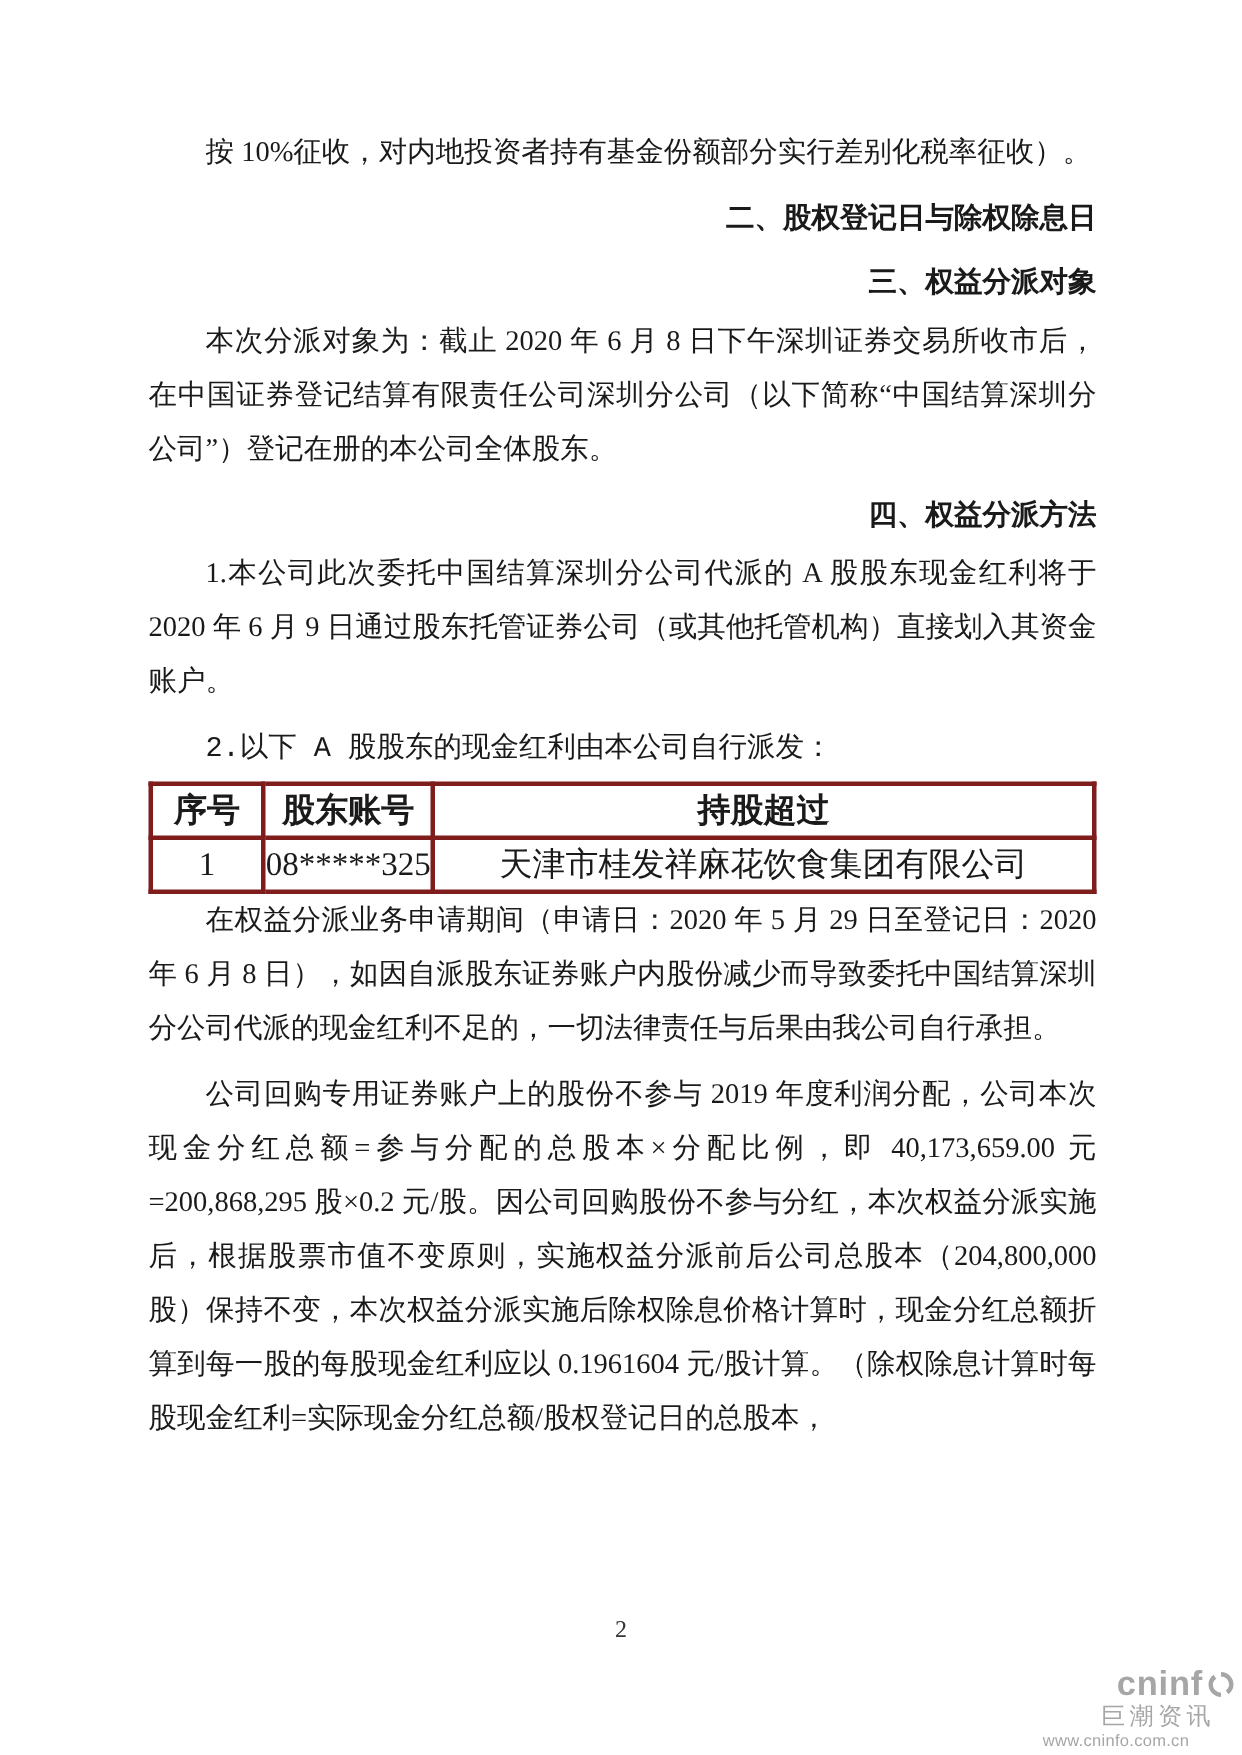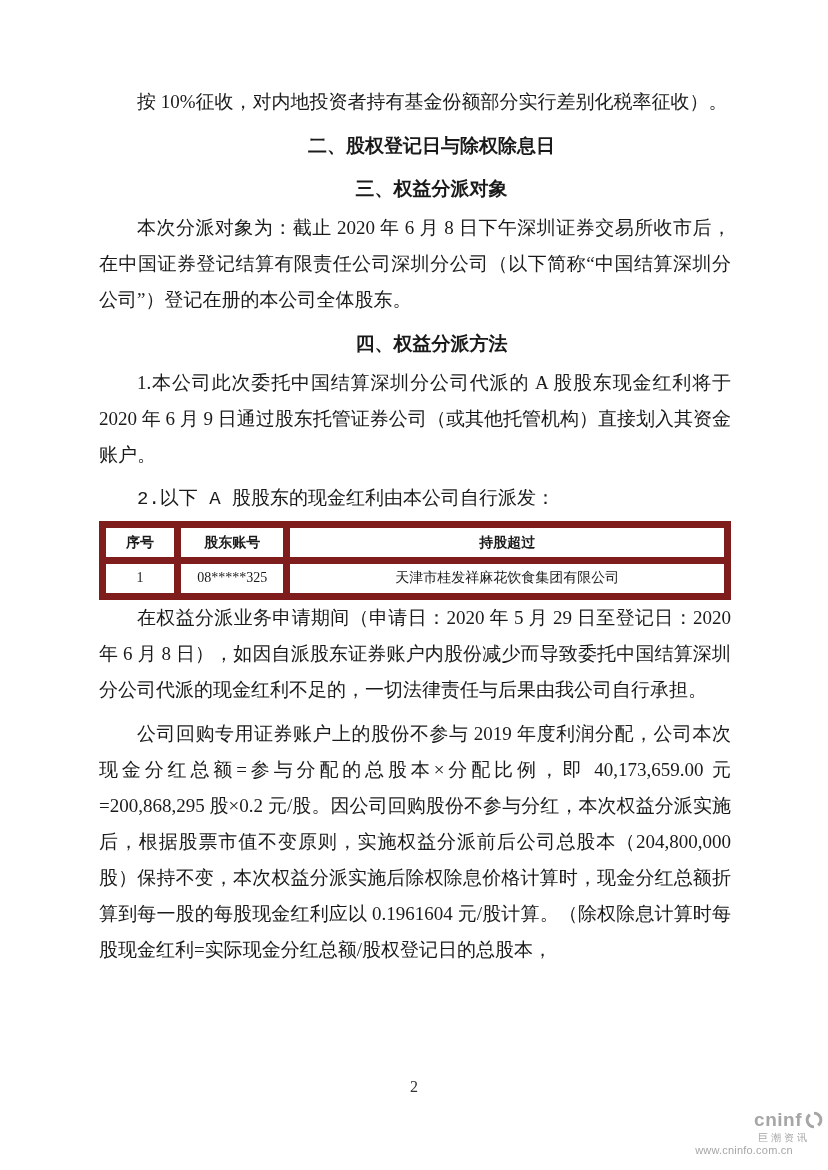--- a/index.html
+++ b/index.html
@@ -28,39 +28,39 @@
     margin-bottom: 8px;
   }
   .para.no-gap { margin-bottom: 2px; font-family: Liberation Mono, monospace; }
   .heading {
     font-family: "Liberation Sans", "DejaVu Sans", sans-serif;
     font-weight: bold;
     font-size: 19px;
     line-height: 36px;
     padding-left: 33px;
     margin: 7px 0 3px 0;
-    text-align: center;
+    text-align: right;
   }
   .underline-num {
     text-decoration: underline;
     text-underline-offset: 4px;
     padding: 0 2px;
   }
   table.shareholder-table {
     width: 100%;
     border-collapse: collapse;
     border: 2px solid #000;
     margin: 4px 0 0 0;
     text-align: center;
   }
   table.shareholder-table th,
   table.shareholder-table td {
-    border: 7px solid #7f1d1d;
+    border: 3px solid #7f1d1d;
     height: 36px;
-    font-size: 14px;
+    font-size: 22px;
     font-weight: normal;
     vertical-align: middle;
     text-align: center;
     line-height: 1.2;
     margin-top: 16px;
   }
   table.shareholder-table th {
     font-family: "Liberation Sans", "DejaVu Sans", sans-serif;
     font-weight: bold;
   }
@@ -88,25 +88,25 @@
   }
   .logo-row {
     display: flex;
     align-items: center;
     justify-content: flex-end;
     gap: 2px;
   }
   .logo-word {
     font-family: "Liberation Sans", "DejaVu Sans", sans-serif;
     font-weight: bold;
-    font-size: 19px;
+    font-size: 23px;
     letter-spacing: 0.5px;
   }
   .logo-cn {
-    font-size: 10px;
+    font-size: 16px;
     letter-spacing: 3px;
     margin: 1px 14px 1px 0;
   }
   .logo-url {
     font-family: "Liberation Sans", "DejaVu Sans", sans-serif;
     font-size: 11px;
     letter-spacing: 0.2px;
     text-align: center;
   }
 </style>

